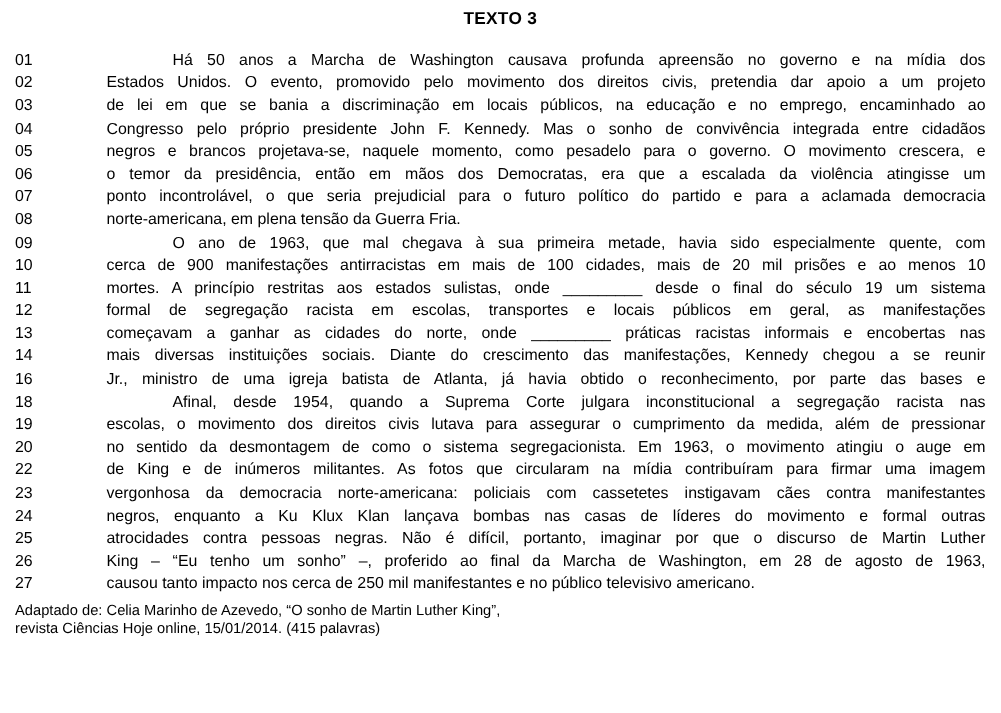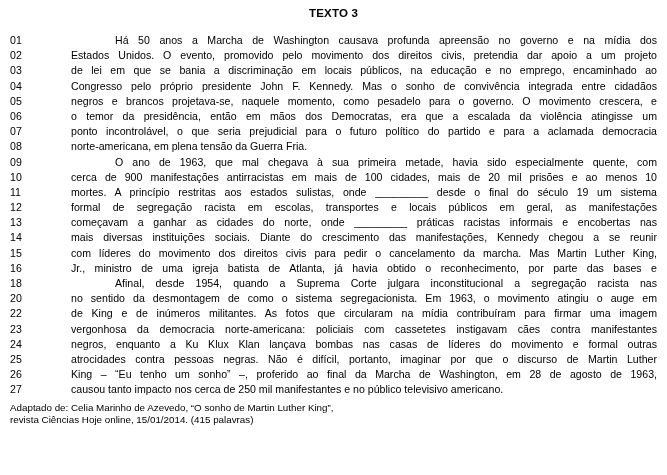--- a/index.html
+++ b/index.html
@@ -140,33 +140,33 @@
         <span class="num">13</span>
         <span class="numgap"></span>
         <span class="text">começavam a ganhar as cidades do norte, onde _________ práticas racistas informais e encobertas nas</span>
       </div>
       <div class="row">
         <span class="num">14</span>
         <span class="numgap"></span>
         <span class="text">mais diversas instituições sociais. Diante do crescimento das manifestações, Kennedy chegou a se reunir</span>
       </div>
       <div class="row">
-        <span class="num">15</span>
-        <span class="numgap"></span>
-        <span class="text">com líderes do movimento dos direitos civis para pedir o cancelamento da marcha. Mas Martin Luther King,</span>
-      </div>
-      <div class="row">
         <span class="num">16</span>
         <span class="numgap"></span>
         <span class="text">Jr., ministro de uma igreja batista de Atlanta, já havia obtido o reconhecimento, por parte das bases e</span>
       </div>
       <div class="row">
         <span class="num">18</span>
         <span class="numgap"></span>
         <span class="text para-start">Afinal, desde 1954, quando a Suprema Corte julgara inconstitucional a segregação racista nas</span>
+      </div>
+      <div class="row">
+        <span class="num">19</span>
+        <span class="numgap"></span>
+        <span class="text">escolas, o movimento dos direitos civis lutava para assegurar o cumprimento da medida, além de pressionar</span>
       </div>
       <div class="row">
         <span class="num">20</span>
         <span class="numgap"></span>
         <span class="text">no sentido da desmontagem de como o sistema segregacionista. Em 1963, o movimento atingiu o auge em</span>
       </div>
       <div class="row">
         <span class="num">22</span>
         <span class="numgap"></span>
         <span class="text">de King e de inúmeros militantes. As fotos que circularam na mídia contribuíram para firmar uma imagem</span>

